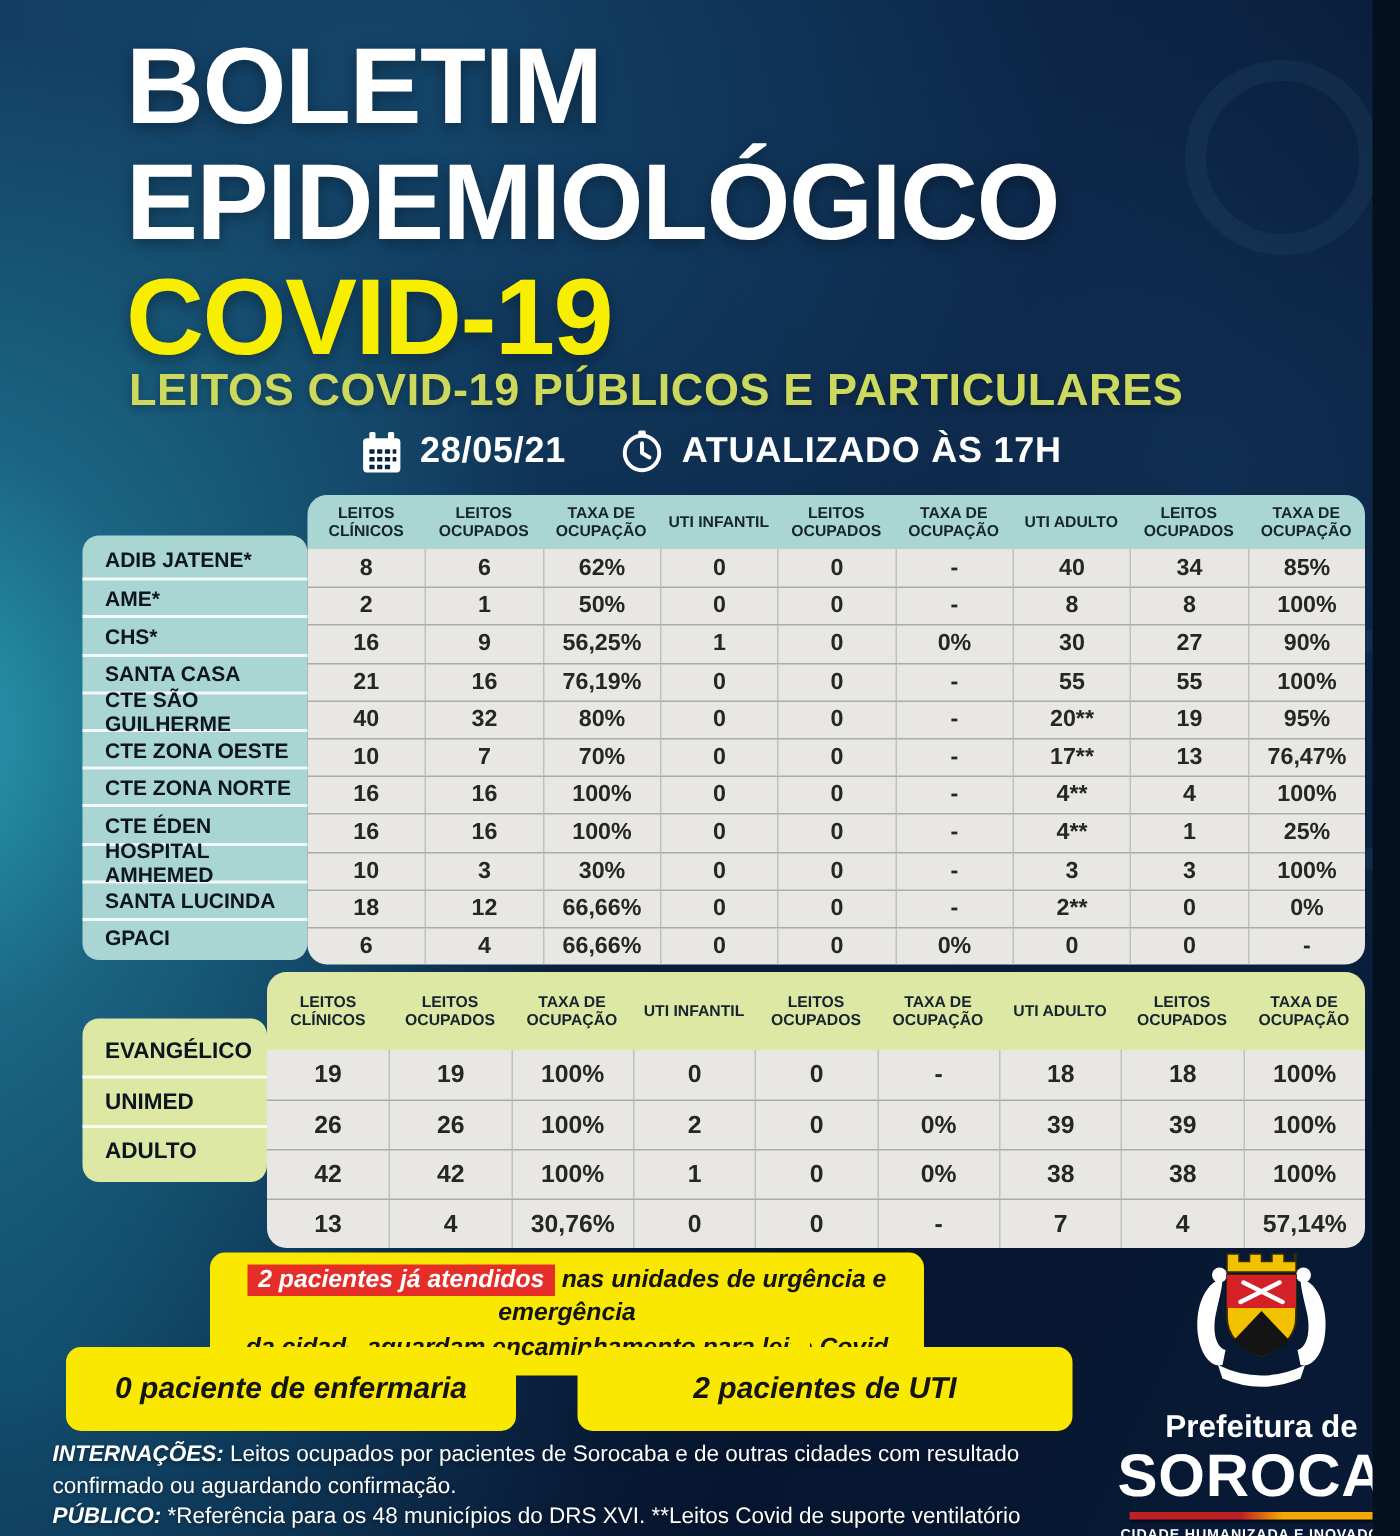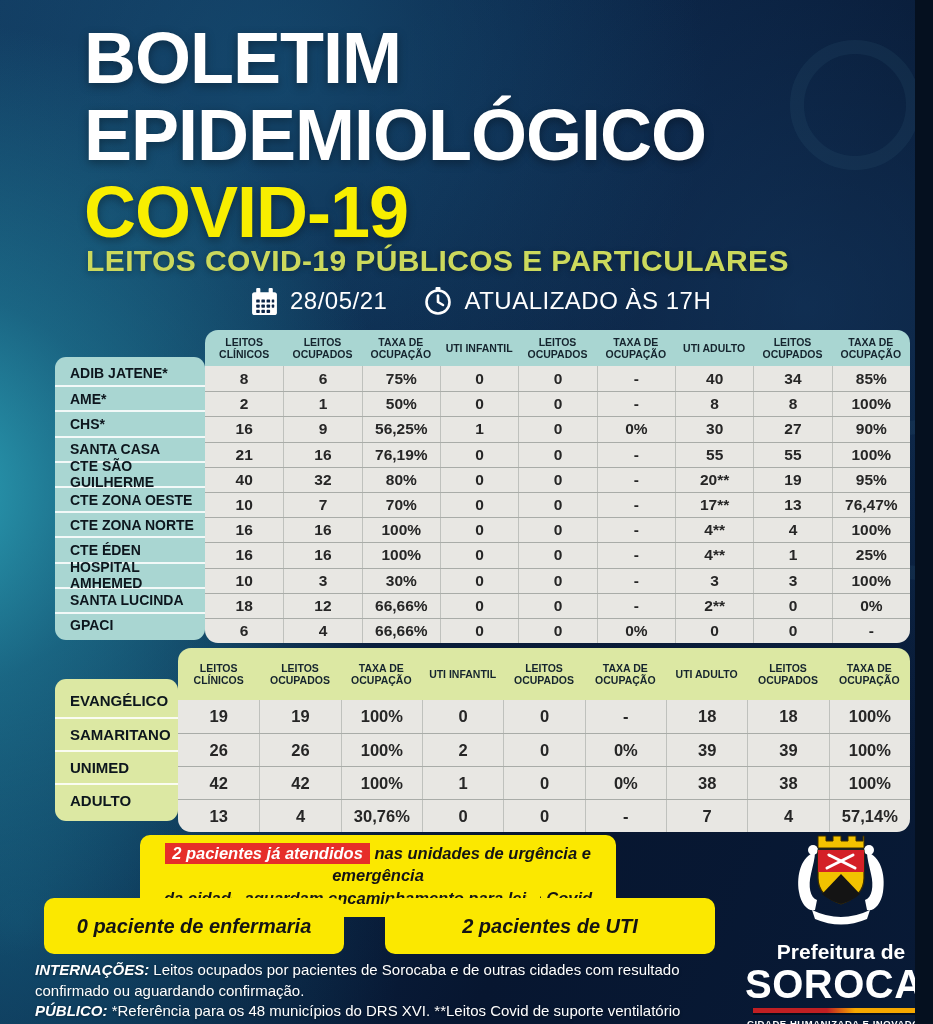--- a/index.html
+++ b/index.html
@@ -14,22 +14,22 @@
       radial-gradient(circle at 88% 30%, rgba(25,70,115,.5) 0%, rgba(10,30,60,0) 45%),
       linear-gradient(115deg, #11375c 0%, #0b2446 38%, #071630 68%, #081a36 100%);
   }
   .virus-deco { position:absolute; border-radius:50%; border:14px solid rgba(120,200,215,.06); }
   
   .title { position:absolute; left:84px; top:20px; line-height:77px; font-weight:800;
            font-size:72px; letter-spacing:-1px; color:#ffffff; text-shadow:0 3px 10px rgba(0,0,0,.35); }
   .title .yellow { color:#f8ee00; }
   .subtitle { position:absolute; left:86px; top:244px; font-size:30px; font-weight:800;
               color:#ccd95c; letter-spacing:.4px; text-shadow:0 2px 6px rgba(0,0,0,.3); }
-  .daterow { position:absolute; left:250px; top:286px; display:flex; align-items:center; gap:11px;
-             color:#fff; font-size:24px; font-weight:400; letter-spacing:.5px; }
+  .daterow { position:absolute; left:240px; top:286px; display:flex; align-items:center; gap:11px;
+             color:#fff; font-size:24px; font-weight:700; letter-spacing:.5px; }
   .daterow svg { display:block; }
   .daterow .gap { width:14px; }
   
   .tbl { position:absolute; display:flex; }
   .labels { border-radius:11px; padding:3px 0; align-self:flex-start; }
   .labelcell { display:flex; align-items:center; padding-left:15px; font-weight:800; color:#0d161d; }
   .labelcell + .labelcell { border-top:2px solid rgba(255,255,255,.85); }
   .grid { display:flex; flex-direction:column; }
   .ghead { display:grid; grid-template-columns:repeat(9,1fr); border-radius:13px 13px 0 0; }
   .hcell { display:flex; align-items:center; justify-content:center; text-align:center;
@@ -151,21 +151,21 @@
           <div class="hcell">LEITOS OCUPADOS</div>
           <div class="hcell">TAXA DE OCUPAÇÃO</div>
           <div class="hcell">UTI ADULTO</div>
           <div class="hcell">LEITOS OCUPADOS</div>
           <div class="hcell">TAXA DE OCUPAÇÃO</div>
         </div>
       <div class="gbody">
           <div class="grow">
             <div class="cell">8</div>
             <div class="cell">6</div>
-            <div class="cell">75%</div>
+            <div class="cell">62%</div>
             <div class="cell">0</div>
             <div class="cell">0</div>
             <div class="cell">-</div>
             <div class="cell">40</div>
             <div class="cell">34</div>
             <div class="cell">85%</div>
           </div>
           <div class="grow">
             <div class="cell">2</div>
             <div class="cell">1</div>
@@ -276,21 +276,20 @@
             <div class="cell">0</div>
             <div class="cell">-</div>
           </div>
         </div>
     </div>
   </div>
 
   <div class="tbl" id="table2">
     <div class="labels">
         <div class="labelcell">EVANGÉLICO</div>
-        <div class="labelcell">SAMARITANO</div>
         <div class="labelcell">UNIMED</div>
         <div class="labelcell">ADULTO</div>
       </div>
     <div class="grid">
       <div class="ghead">
           <div class="hcell">LEITOS CLÍNICOS</div>
           <div class="hcell">LEITOS OCUPADOS</div>
           <div class="hcell">TAXA DE OCUPAÇÃO</div>
           <div class="hcell">UTI INFANTIL</div>
           <div class="hcell">LEITOS OCUPADOS</div>

